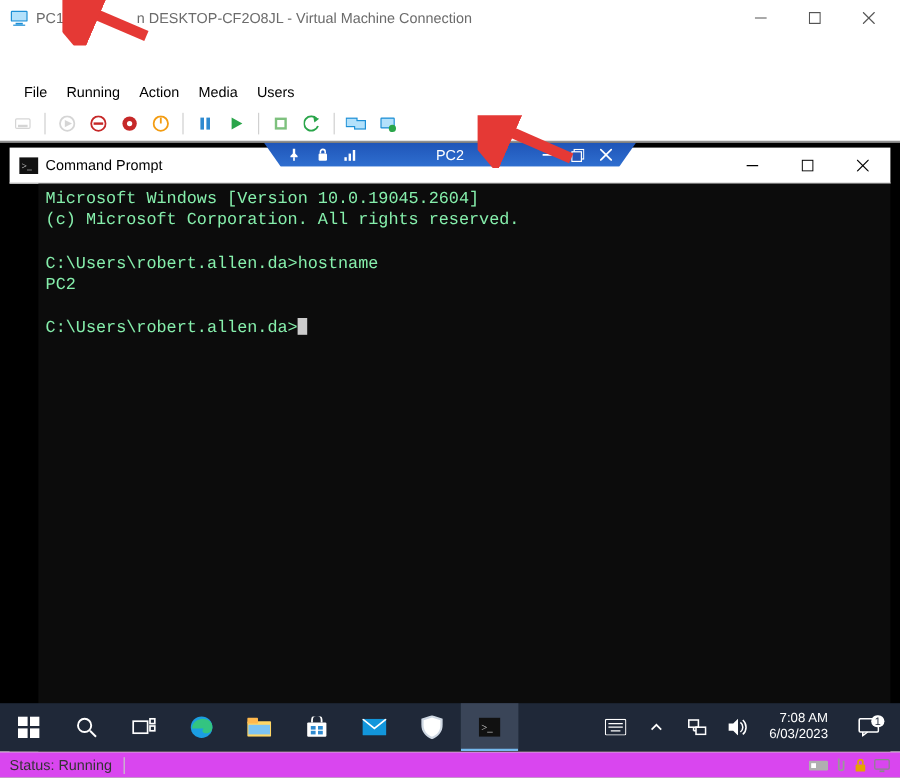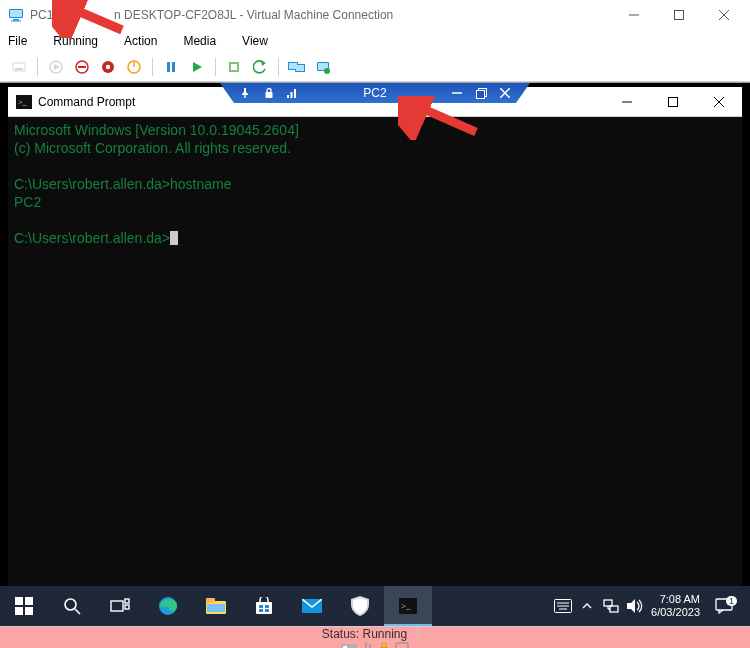--- a/index.html
+++ b/index.html
@@ -37,25 +37,26 @@
   .vm-titlebar .spacer { flex:1; }
   .win-ctrl {
     width: 45px; height: 30px;
     display:flex;align-items:center;justify-content:center;
     color:#555;
   }
   .vm-menubar {
     height: 22px;
     display:flex;
     align-items:center;
-    gap: 10px;
-    padding: 0 0;
+    gap: 0;
+    padding: 0 12px;
     font-size:12px;
     color:#000;
     background:#fff;
+    margin-top:36px;
   }
   .vm-menubar .menu-item { padding: 2px 8px; }
 
   .vm-toolbar {
     height: 30px;
     display:flex;
     align-items:center;
     gap:4px;
     padding: 0 8px;
     background:#fff;
@@ -136,25 +137,26 @@
   }
   .cmd-icon { width:16px;height:16px;margin-right:6px;
     display:flex;align-items:center;justify-content:center;}
   .cmd-title { font-size:12px;color:#000;}
   .cmd-titlebar .spacer{flex:1;}
   .cmd-titlebar .win-ctrl{width:46px;}
   .cmd-body {
     flex:1;
     background:#0c0c0c;
     padding:4px 6px;
-    font-family: Liberation Sans, sans-serif;
+    font-family: Liberation Mono, monospace;
     font-size:14px;
     line-height:18px;
-    color:#15803d;
+    color:#86efac;
     white-space:pre;
+    margin-left:24px;
   }
   .cursor {
     display:inline-block;width:8px;height:14px;background:#ccc;vertical-align:-2px;
     animation:blink 1s steps(1) infinite;
   }
   @keyframes blink{50%{opacity:0;}}
 
   
   .guest-taskbar {
     position:absolute;
@@ -166,38 +168,37 @@
     color:#fff;
     z-index:6;
   }
   .task-item {
     width:48px;height:40px;
     display:flex;align-items:center;justify-content:center;
   }
   .task-item.active { background:#3a4558; box-shadow: inset 0 -2px 0 #76b9ed; }
   .task-right {
     margin-left:auto;
-    display:flex;align-items:center;gap:0;
+    display:flex;align-items:center;gap:10px;
     padding-right:6px;
   }
   .tray-icon {width:24px;display:flex;align-items:center;justify-content:center;height:40px;}
   .clock { font-size:11px;line-height:13px;text-align:right;padding:0 4px;}
   .notif { width:40px;display:flex;align-items:center;justify-content:center;}
 
   
   .statusbar {
     height:22px;
-    background:#fca5a5;
+    background:#d946ef;
     border-top:1px solid #d0d0d0;
     display:flex;
     align-items:center;
     padding:0 8px;
     font-size:12px;
     color:#333;
-    flex-direction:column;
   }
   .status-pane { padding-right:10px; border-right:1px solid #c8c8c8; margin-right:10px;}
   .statusbar .spacer{flex:1;}
   .status-right{display:flex;align-items:center;gap:6px;}
 
   
   .arrow {
     position:absolute;
     z-index:50;
     pointer-events:none;
@@ -242,21 +243,21 @@
           <line x1="10" y1="0" x2="0" y2="10" stroke="#555"></line>
         </svg>
     </div>
   </div>
 
   <div class="vm-menubar">
     <div class="menu-item">File</div>
     <div class="menu-item">Running</div>
     <div class="menu-item">Action</div>
     <div class="menu-item">Media</div>
-    <div class="menu-item">View</div>
+    <div class="menu-item">Users</div>
   </div>
 
   <div class="vm-toolbar">
     <div class="tb-btn tb-disabled">
       <svg width="16" height="16">
           <rect x="2" y="4" width="12" height="8" rx="1" fill="none" stroke="#888"></rect>
           <rect x="4" y="9" width="8" height="2" fill="#888"></rect>
         </svg>
     </div>
     <div class="tb-sep"></div>

